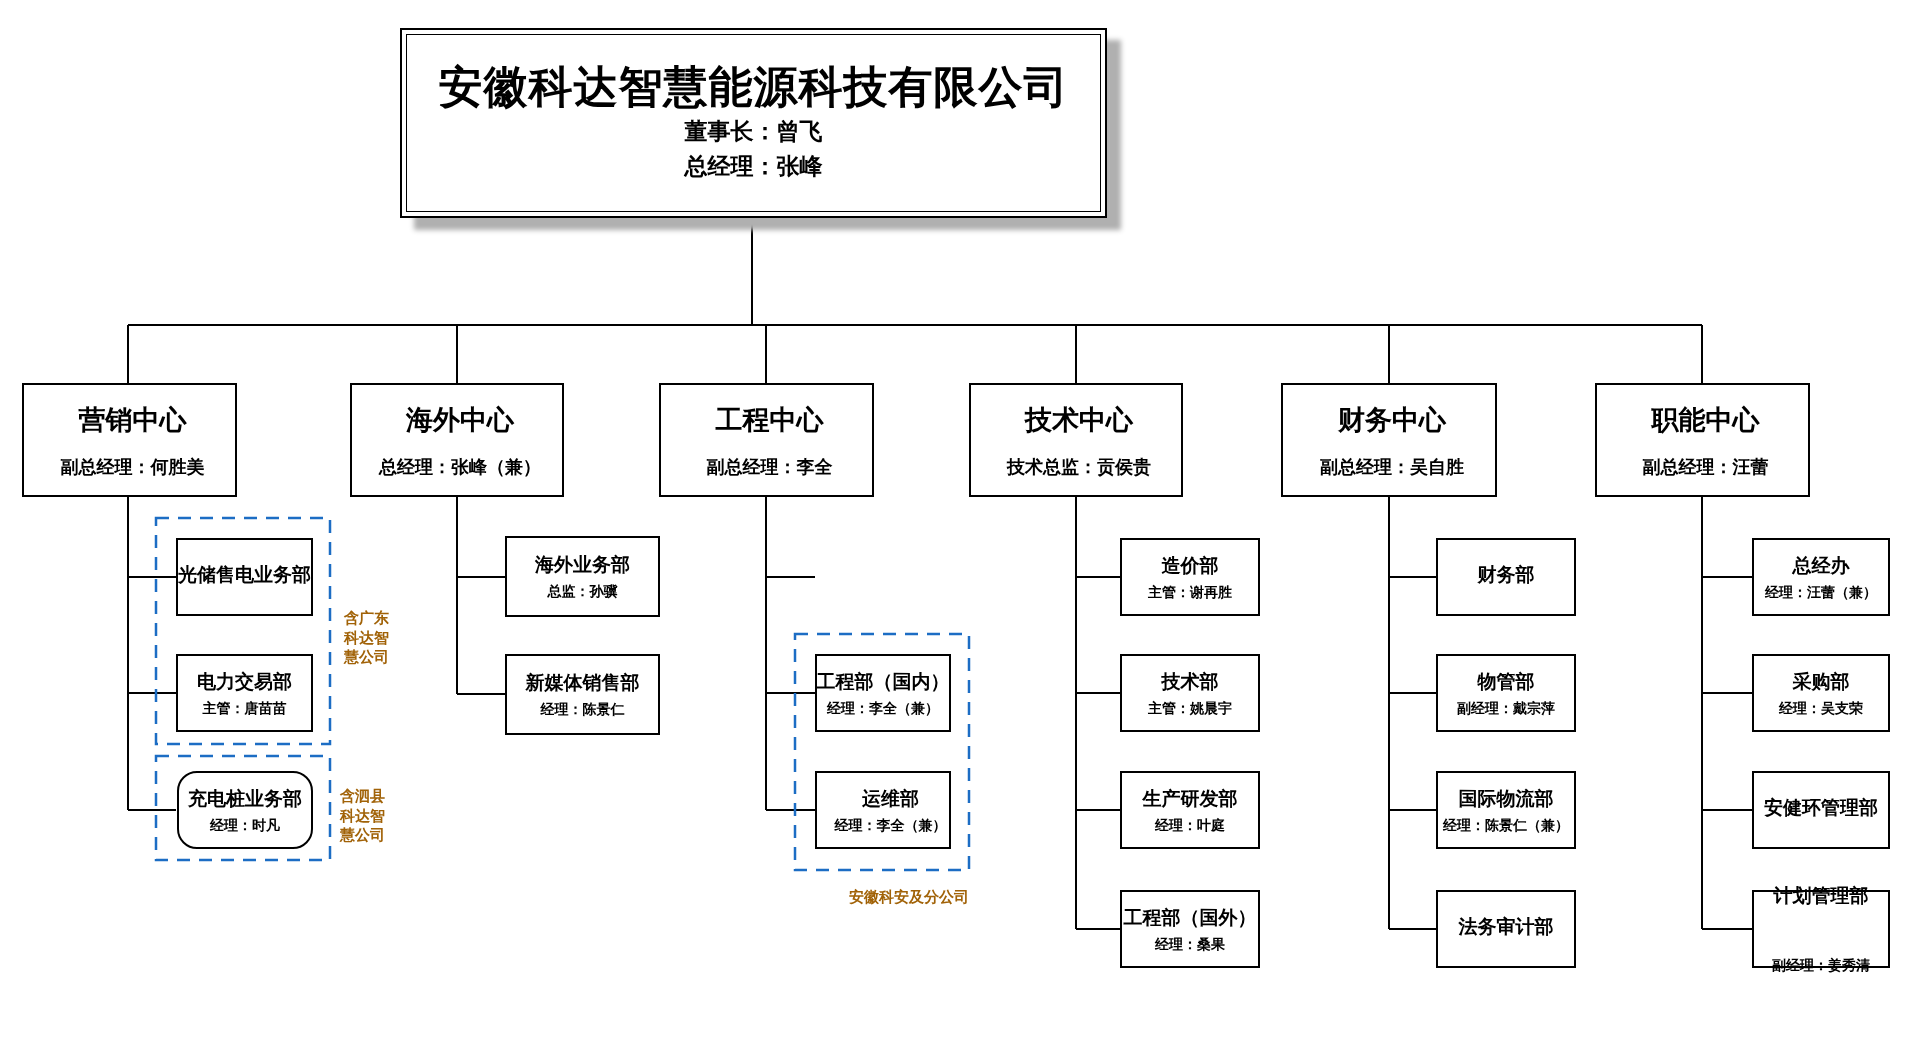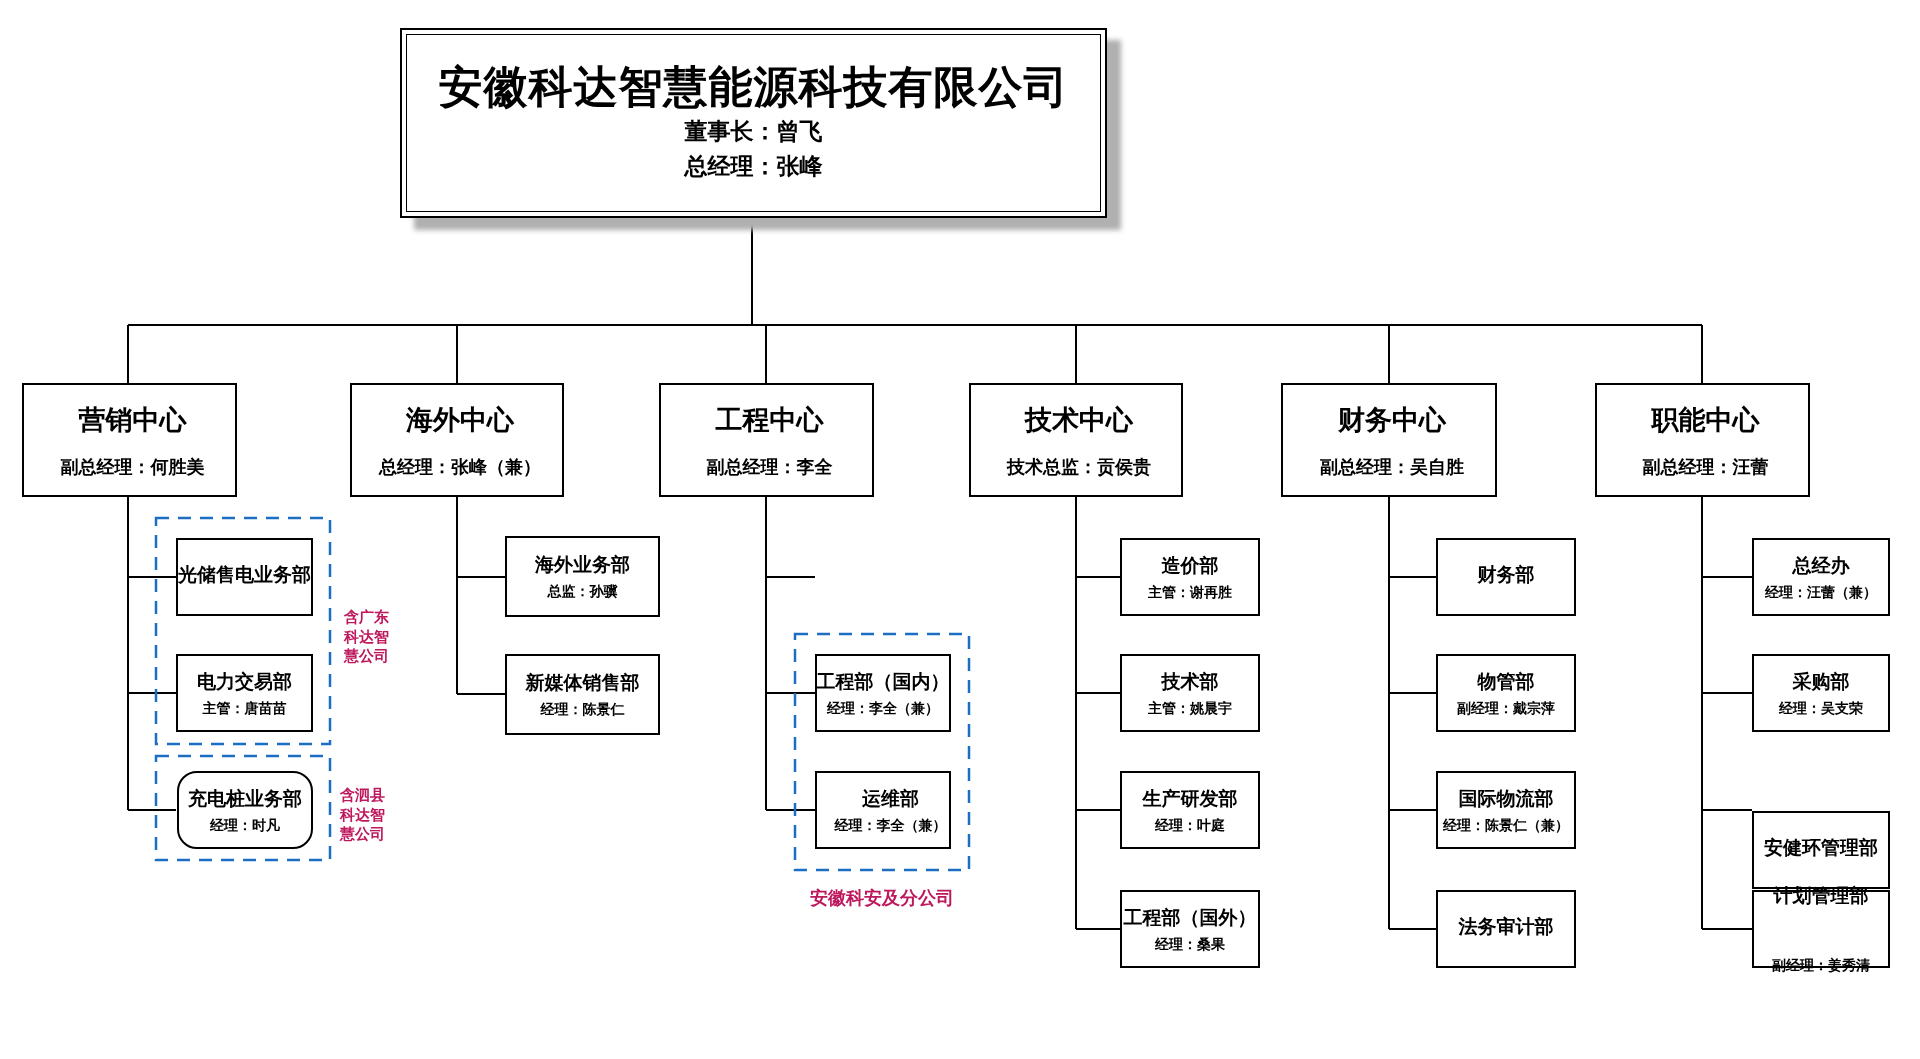--- a/index.html
+++ b/index.html
@@ -25,24 +25,24 @@
     display:flex;flex-direction:column;align-items:center;justify-content:center;
     text-align:center;
   }
   .center-box{border:2.5px solid #000;padding-left:6px;}
   .dept-box{border:2px solid #000;}
   .center-title{font-size:27px;font-weight:bold;white-space:nowrap;}
   .center-sub{font-size:18px;font-weight:bold;white-space:nowrap;margin-top:17px;}
   .dept-title{font-size:19px;font-weight:bold;white-space:nowrap;}
   .dept-sub{font-size:14px;font-weight:bold;white-space:nowrap;margin-top:5px;}
   .annotation{
-    position:absolute;z-index:3;color:#be185d;font-weight:bold;
-    font-size:15px;line-height:1.3;word-break:break-all;font-family:Liberation Mono, monospace;
-  }
-  .annotation.single{font-size:18px;text-align:center;word-break:keep-all;white-space:nowrap;}
+    position:absolute;z-index:3;color:#a16207;font-weight:bold;
+    font-size:15px;line-height:1.3;word-break:break-all;
+  }
+  .annotation.single{font-size:15px;text-align:right;word-break:keep-all;white-space:nowrap;}
 </style>
 </head>
 <body>
 
 <div id="canvas">
 
   <svg class="lines" width="1920" height="1059">
     <g stroke="#000000" stroke-width="2" fill="none">
 
       <line x1="752" y1="218" x2="752" y2="325"></line>
@@ -194,21 +194,21 @@
   </div>
 
   <div class="box dept-box" style="left:1752px;top:538px;width:138px;height:78px;">
     <div class="dept-title">总经办</div>
     <div class="dept-sub">经理：汪蕾（兼）</div>
   </div>
   <div class="box dept-box" style="left:1752px;top:654px;width:138px;height:78px;">
     <div class="dept-title">采购部</div>
     <div class="dept-sub">经理：吴支荣</div>
   </div>
-  <div class="box dept-box" style="left:1752px;top:771px;width:138px;height:78px;margin-top:40px;">
+  <div class="box dept-box" style="left:1752px;top:771px;width:138px;height:78px;">
     <div class="dept-title">安健环管理部</div>
     <div class="dept-sub"></div>
   </div>
   <div class="box dept-box" style="left:1752px;top:890px;width:138px;height:78px;gap:43px;">
     <div class="dept-title">计划管理部</div>
     <div class="dept-sub">副经理：姜秀清</div>
   </div>
 
   <div class="annotation" style="left:344px;top:609px;width:52px;">含广东科达智慧公司</div>
   <div class="annotation" style="left:340px;top:787px;width:52px;">含泗县科达智慧公司</div>

